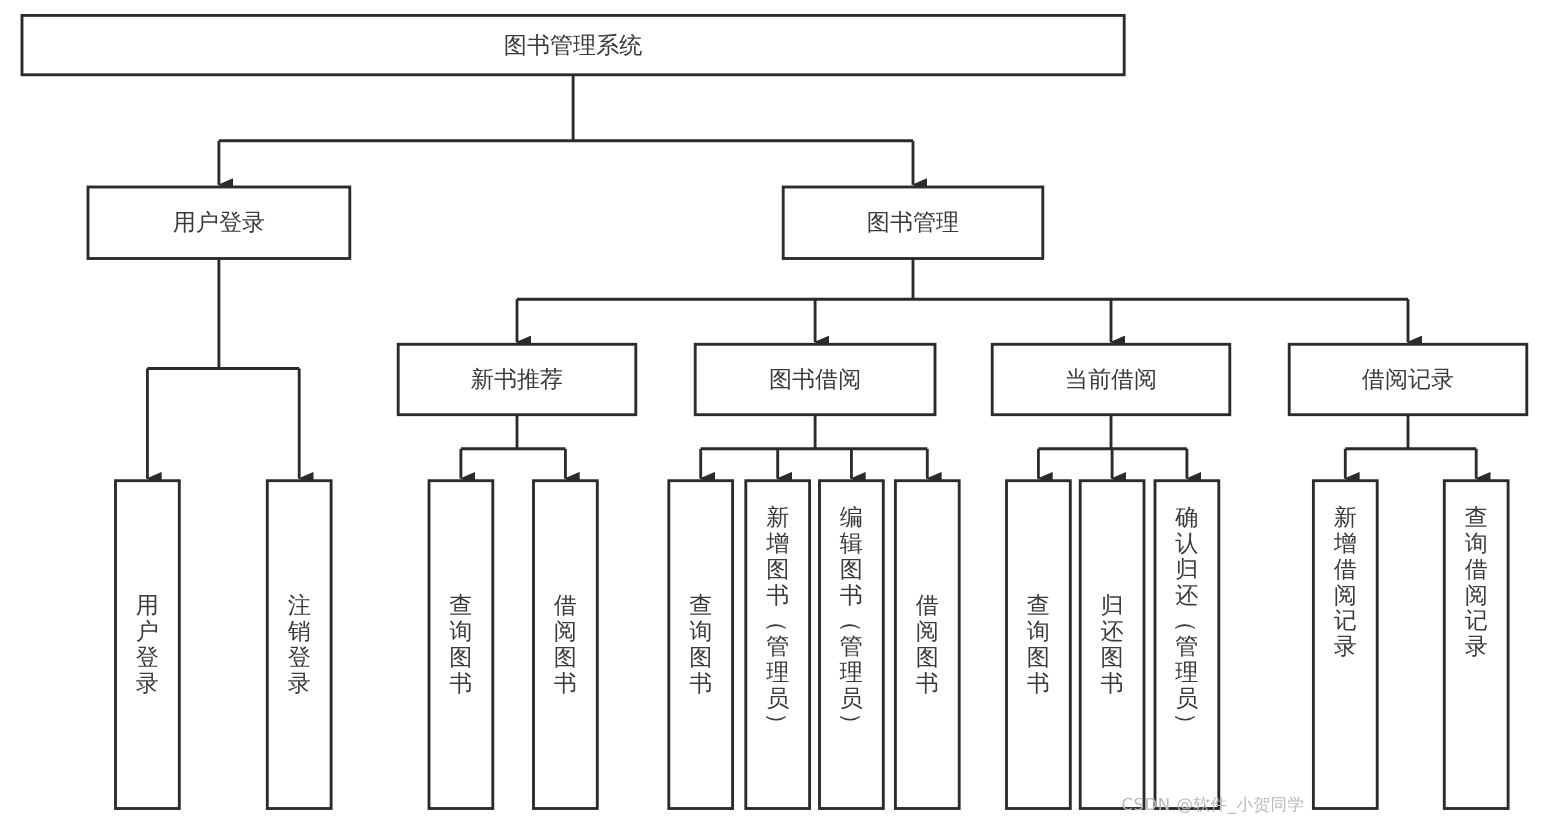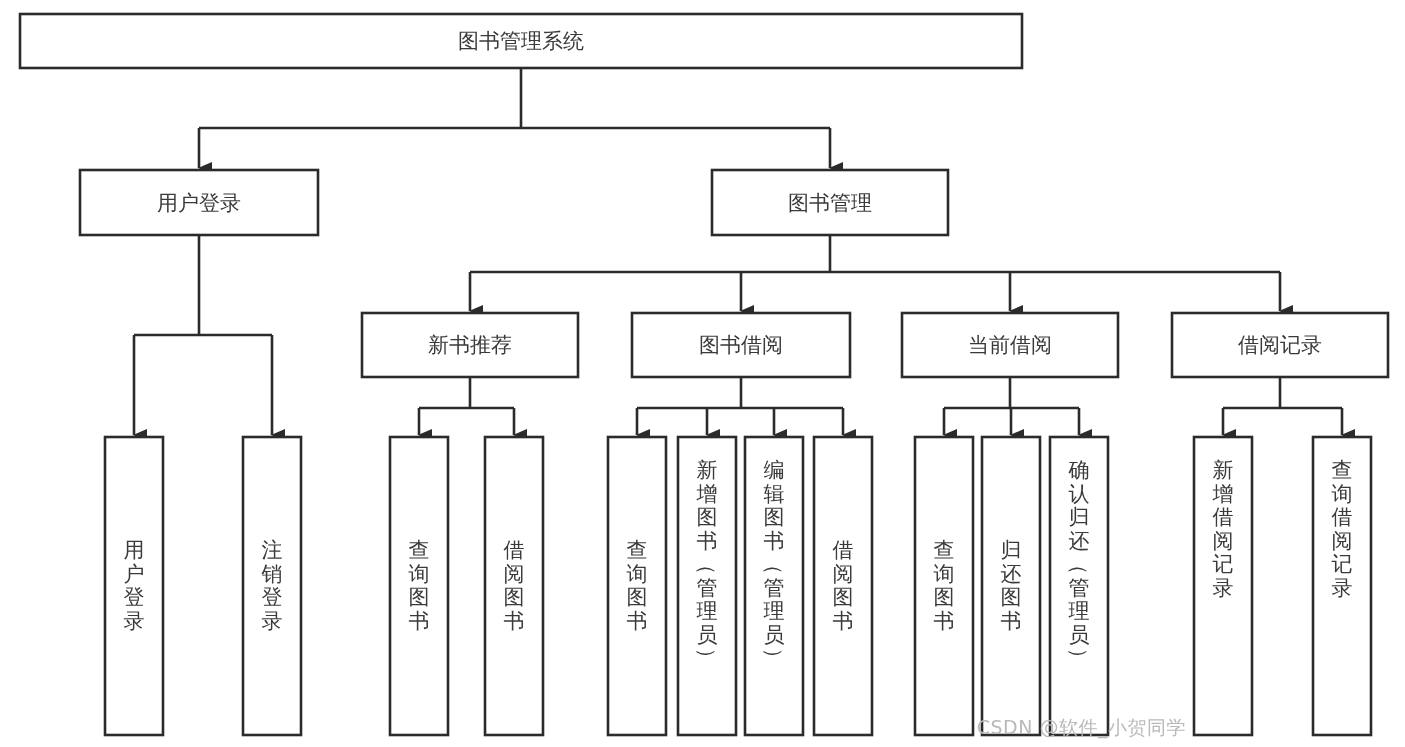--- a/index.html
+++ b/index.html
@@ -52,21 +52,21 @@
     stroke-linecap: butt;
   }
   .arrow-head {
     fill: #2b2b2b;
   }
   .watermark-text {
     position: absolute;
     right: 10px;
     bottom: 6px;
     font-family: "DejaVu Sans", "Liberation Sans", sans-serif;
-    font-size: 19px;
+    font-size: 15px;
     color: #b9b9b9;
     white-space: nowrap;
     letter-spacing: 0.5px;
     pointer-events: none;
     margin-left: 40px;
   }
 </style>
 </head>
 <body>
 

